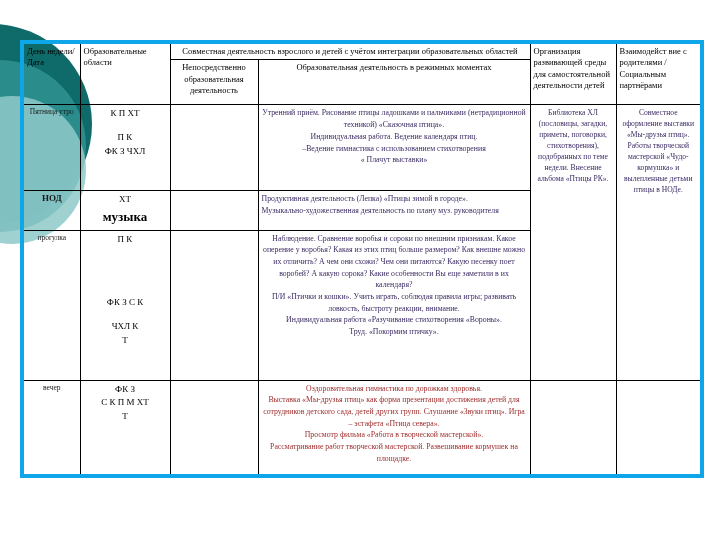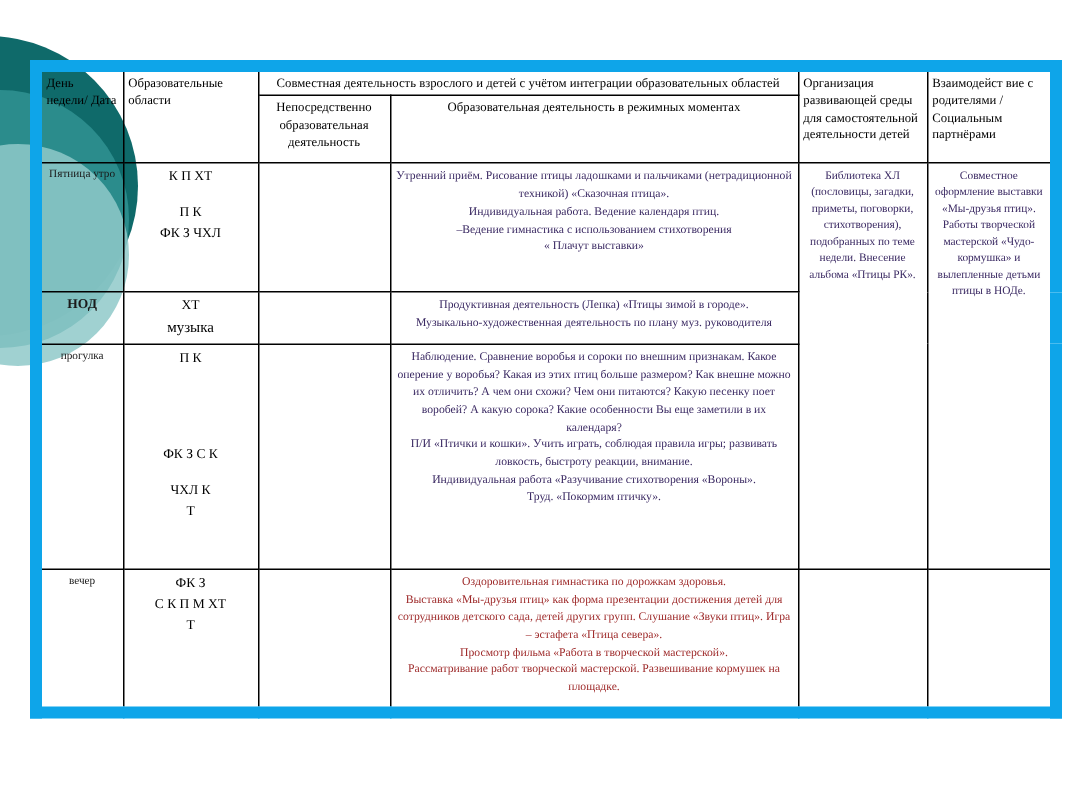--- a/index.html
+++ b/index.html
@@ -62,21 +62,21 @@
   table.plan td, table.plan th {
     border: 1px solid #000000;
     vertical-align: top;
     padding: 2px 3px;
     font-weight: normal;
     text-align: center;
     background: transparent;
   }
   
   table.plan {
-    border: 8px solid #0ea5e9;
+    border: 4px solid #0ea5e9;
   }
 
   .c-day    { width: 58px; }
   .c-area   { width: 90px; }
   .c-direct { width: 88px; }
   .c-regime { width: 272px; }
   .c-env    { width: 86px; }
   .c-parent { width: 86px; }
 
   .hdr {
@@ -102,33 +102,34 @@
   }
   .daycell.bold {
     font-weight: bold;
     font-size: 9px;
   }
   .areacell {
     font-size: 9px;
     line-height: 1.55;
   }
   .areacell .small {
-    font-size: 10px;
+    font-size: 13px;
+    font-weight: bold;
   }
   .areacell .sp {
     display: block;
     height: 10px;
   }
   .regime {
     font-size: 7.8px;
     line-height: 1.5;
     color: #3b2a63;
   }
   .regime.center {
-    text-align: center;
+    text-align: left;
     font-family: Liberation Serif, serif;
   }
   .regime.red {
     color: #9e2a2a;
   }
   .regime .blk {
     display: block;
   }
   .envcell {
     font-size: 7.6px;

